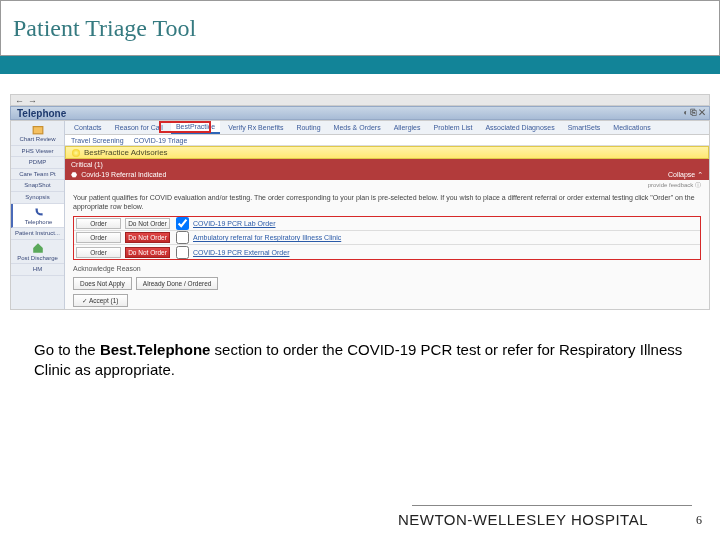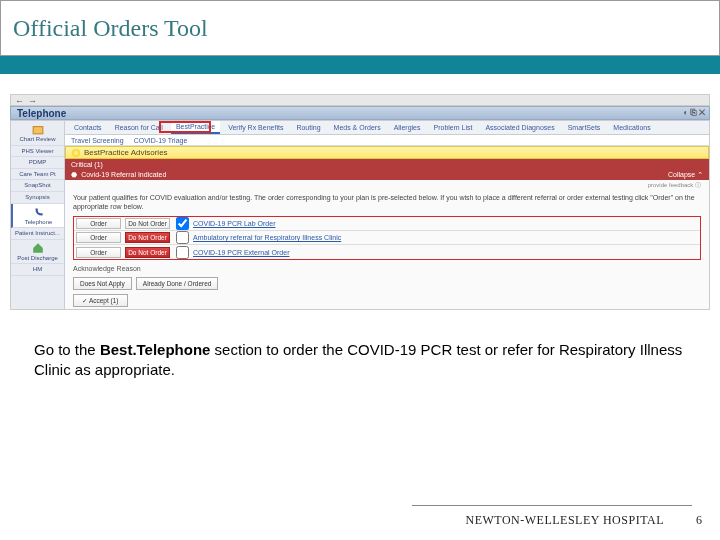--- a/index.html
+++ b/index.html
@@ -38,28 +38,28 @@
 .ord-cb{margin:0 4px}
 .ord-label{flex:1;color:#2a5aa8;text-decoration:underline}
 .ack-row{font-size:7px;color:#555;padding:3px 8px}
 .ack-btns{padding:2px 8px;display:flex;gap:4px}
 .ack-btn{font-size:6.5px;padding:2px 6px;background:linear-gradient(#fff,#eee);border:1px solid #aaa}
 .accept-row{padding:4px 8px}
 .accept-btn{font-size:6.5px;padding:2px 8px;background:linear-gradient(#fff,#eee);border:1px solid #aaa}
 .red-box-highlight{position:absolute;border:2px solid #d62828;pointer-events:none}
 .instruction{margin:26px 32px 0 34px;font-size:15px;color:#000;line-height:1.35}
 .footer-rule{position:absolute;bottom:34px;right:28px;width:280px;height:1px;background:#888}
-.footer-text{position:absolute;right:56px;bottom:12px;font-family:Liberation Serif, serif;font-size:12px;letter-spacing:0.5px;color:#222}
+.footer-text{position:absolute;right:72px;bottom:12px;font-family:Liberation Sans, sans-serif;font-size:15px;letter-spacing:0.5px;color:#222}
 .page-num{position:absolute;right:18px;bottom:12px;font-family:Georgia,serif;font-size:12px;color:#222}
 </style>
 </head>
 <body>
 
 <div class="header-bar">
-  <h1>Official Orders Tool</h1>
+  <h1>Patient Triage Tool</h1>
 </div>
 <div class="teal-stripe"></div>
 
 <div class="screenshot-area">
   <div class="ss-toolbar">
     <span class="arrow-btn">←</span>
     <span class="arrow-btn">→</span>
   </div>
   <div class="ss-telephone">
     <span>Telephone</span>

